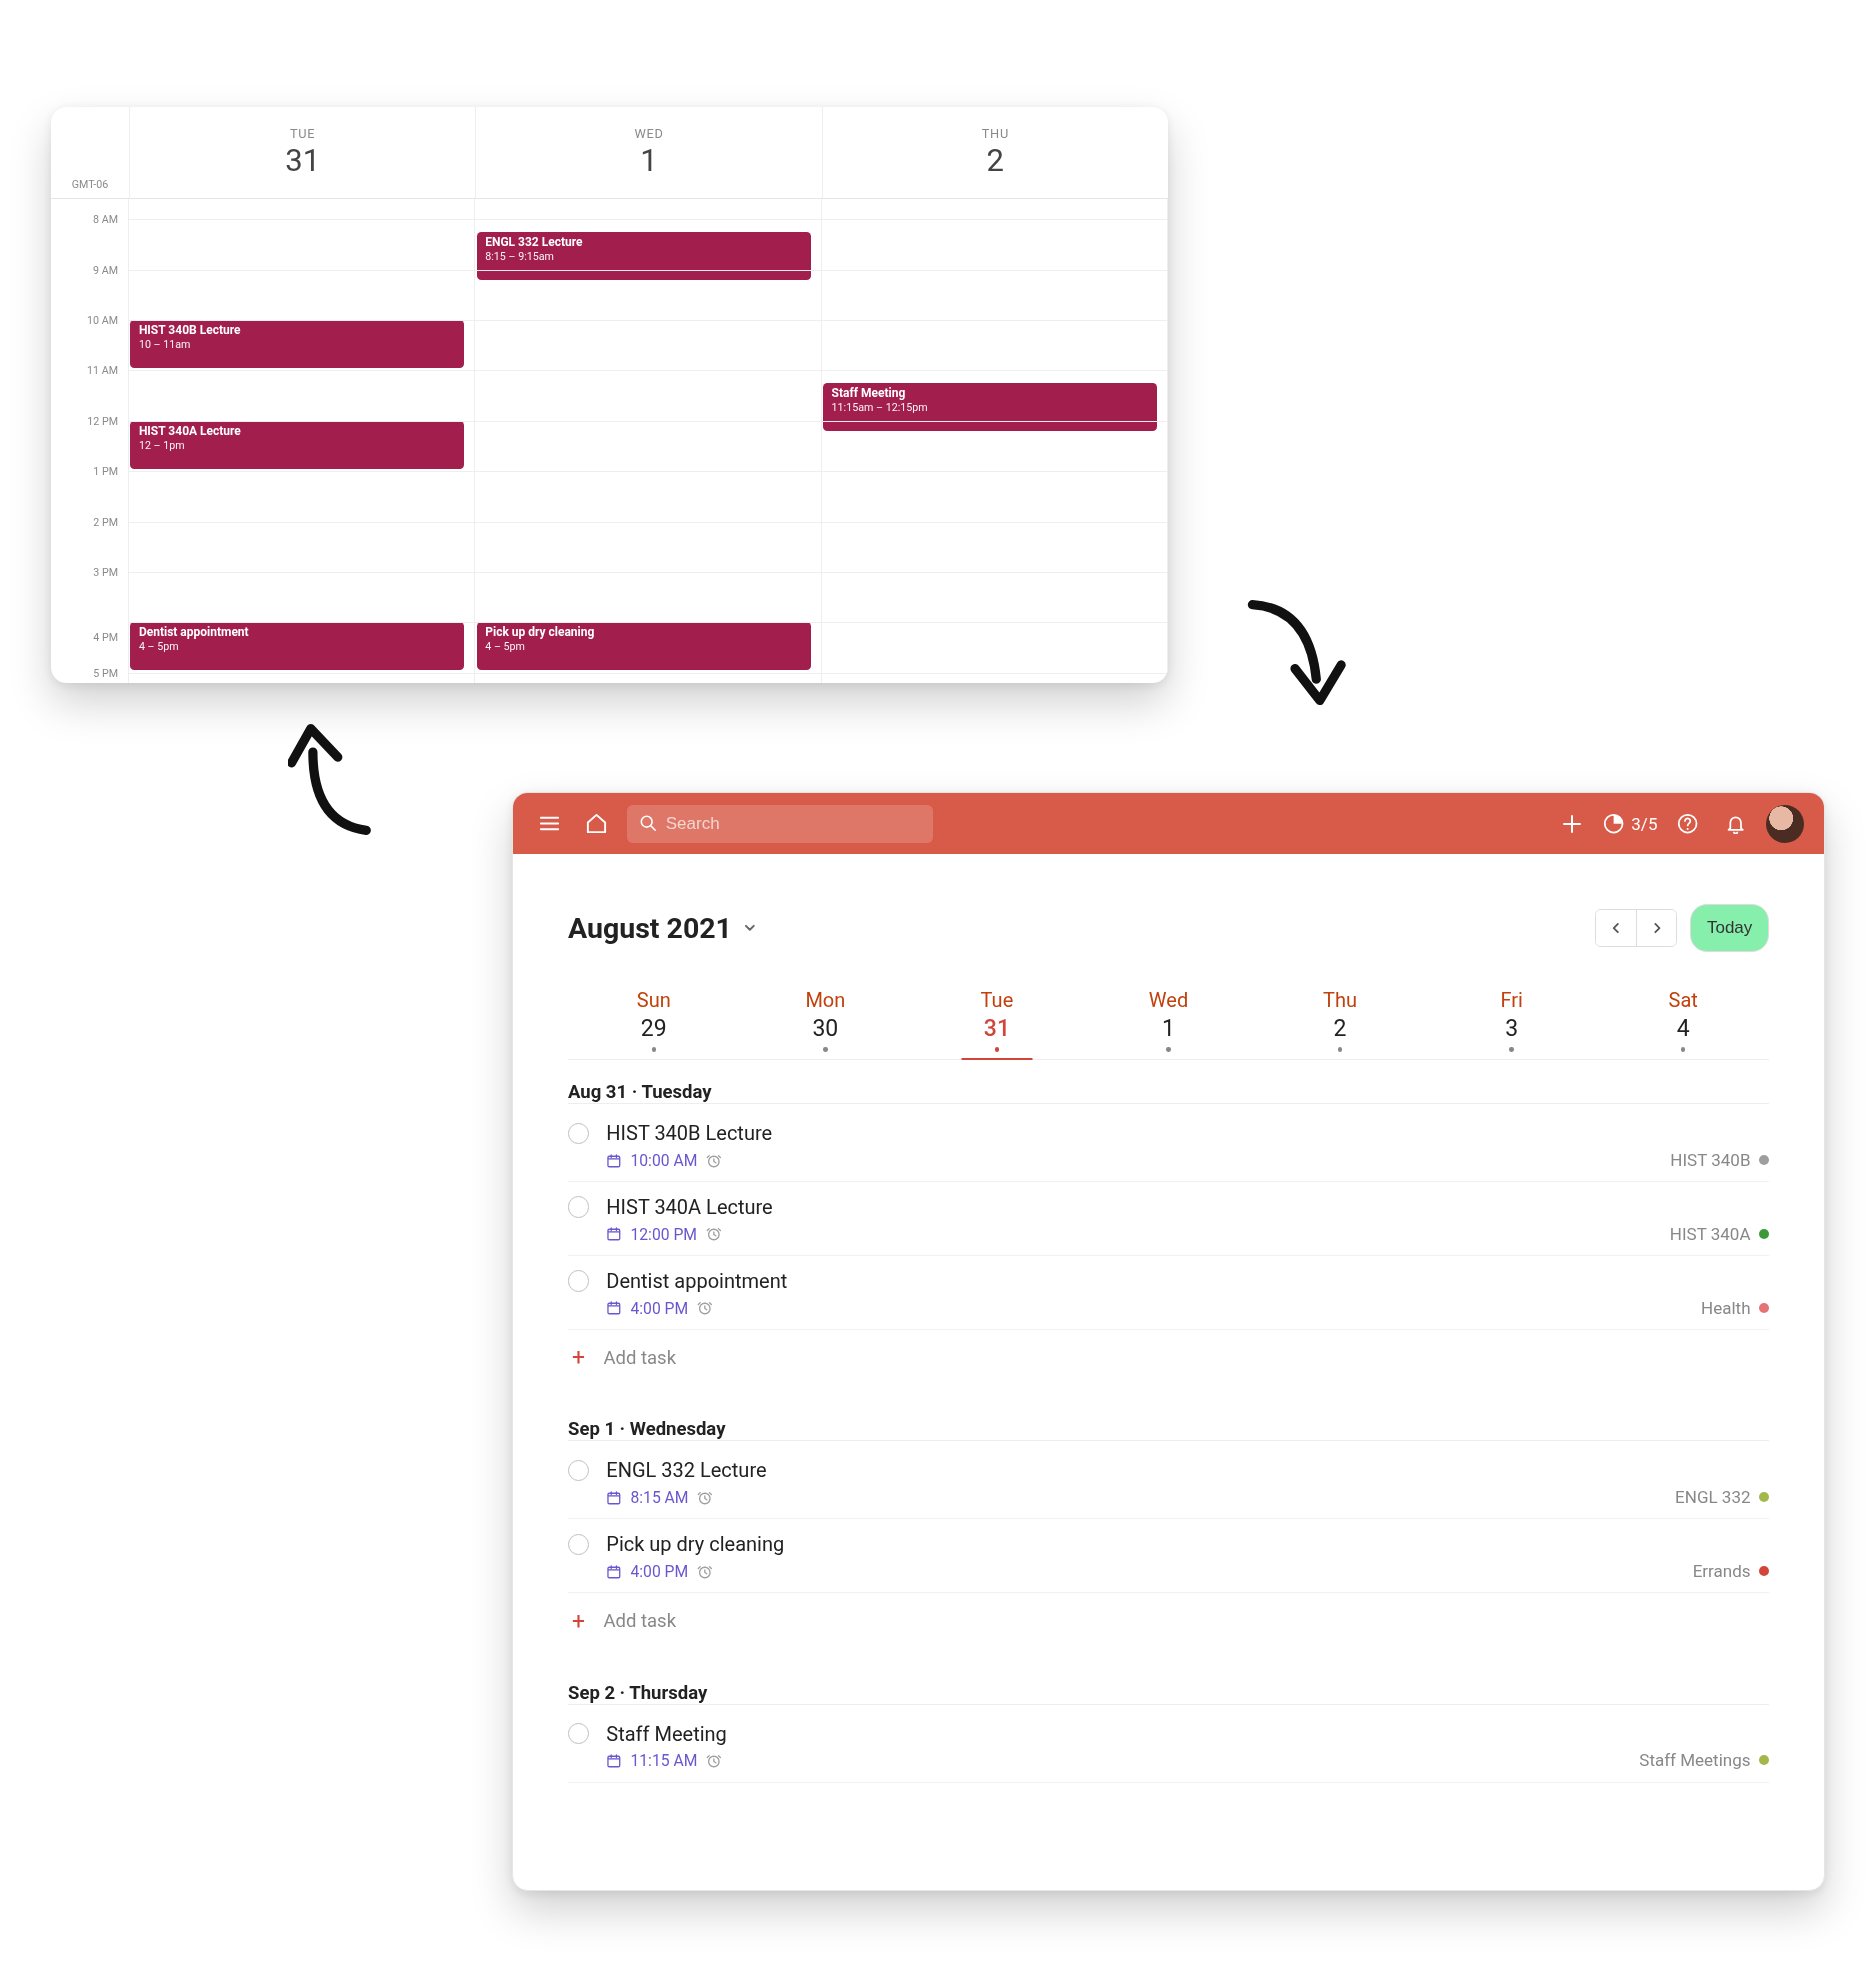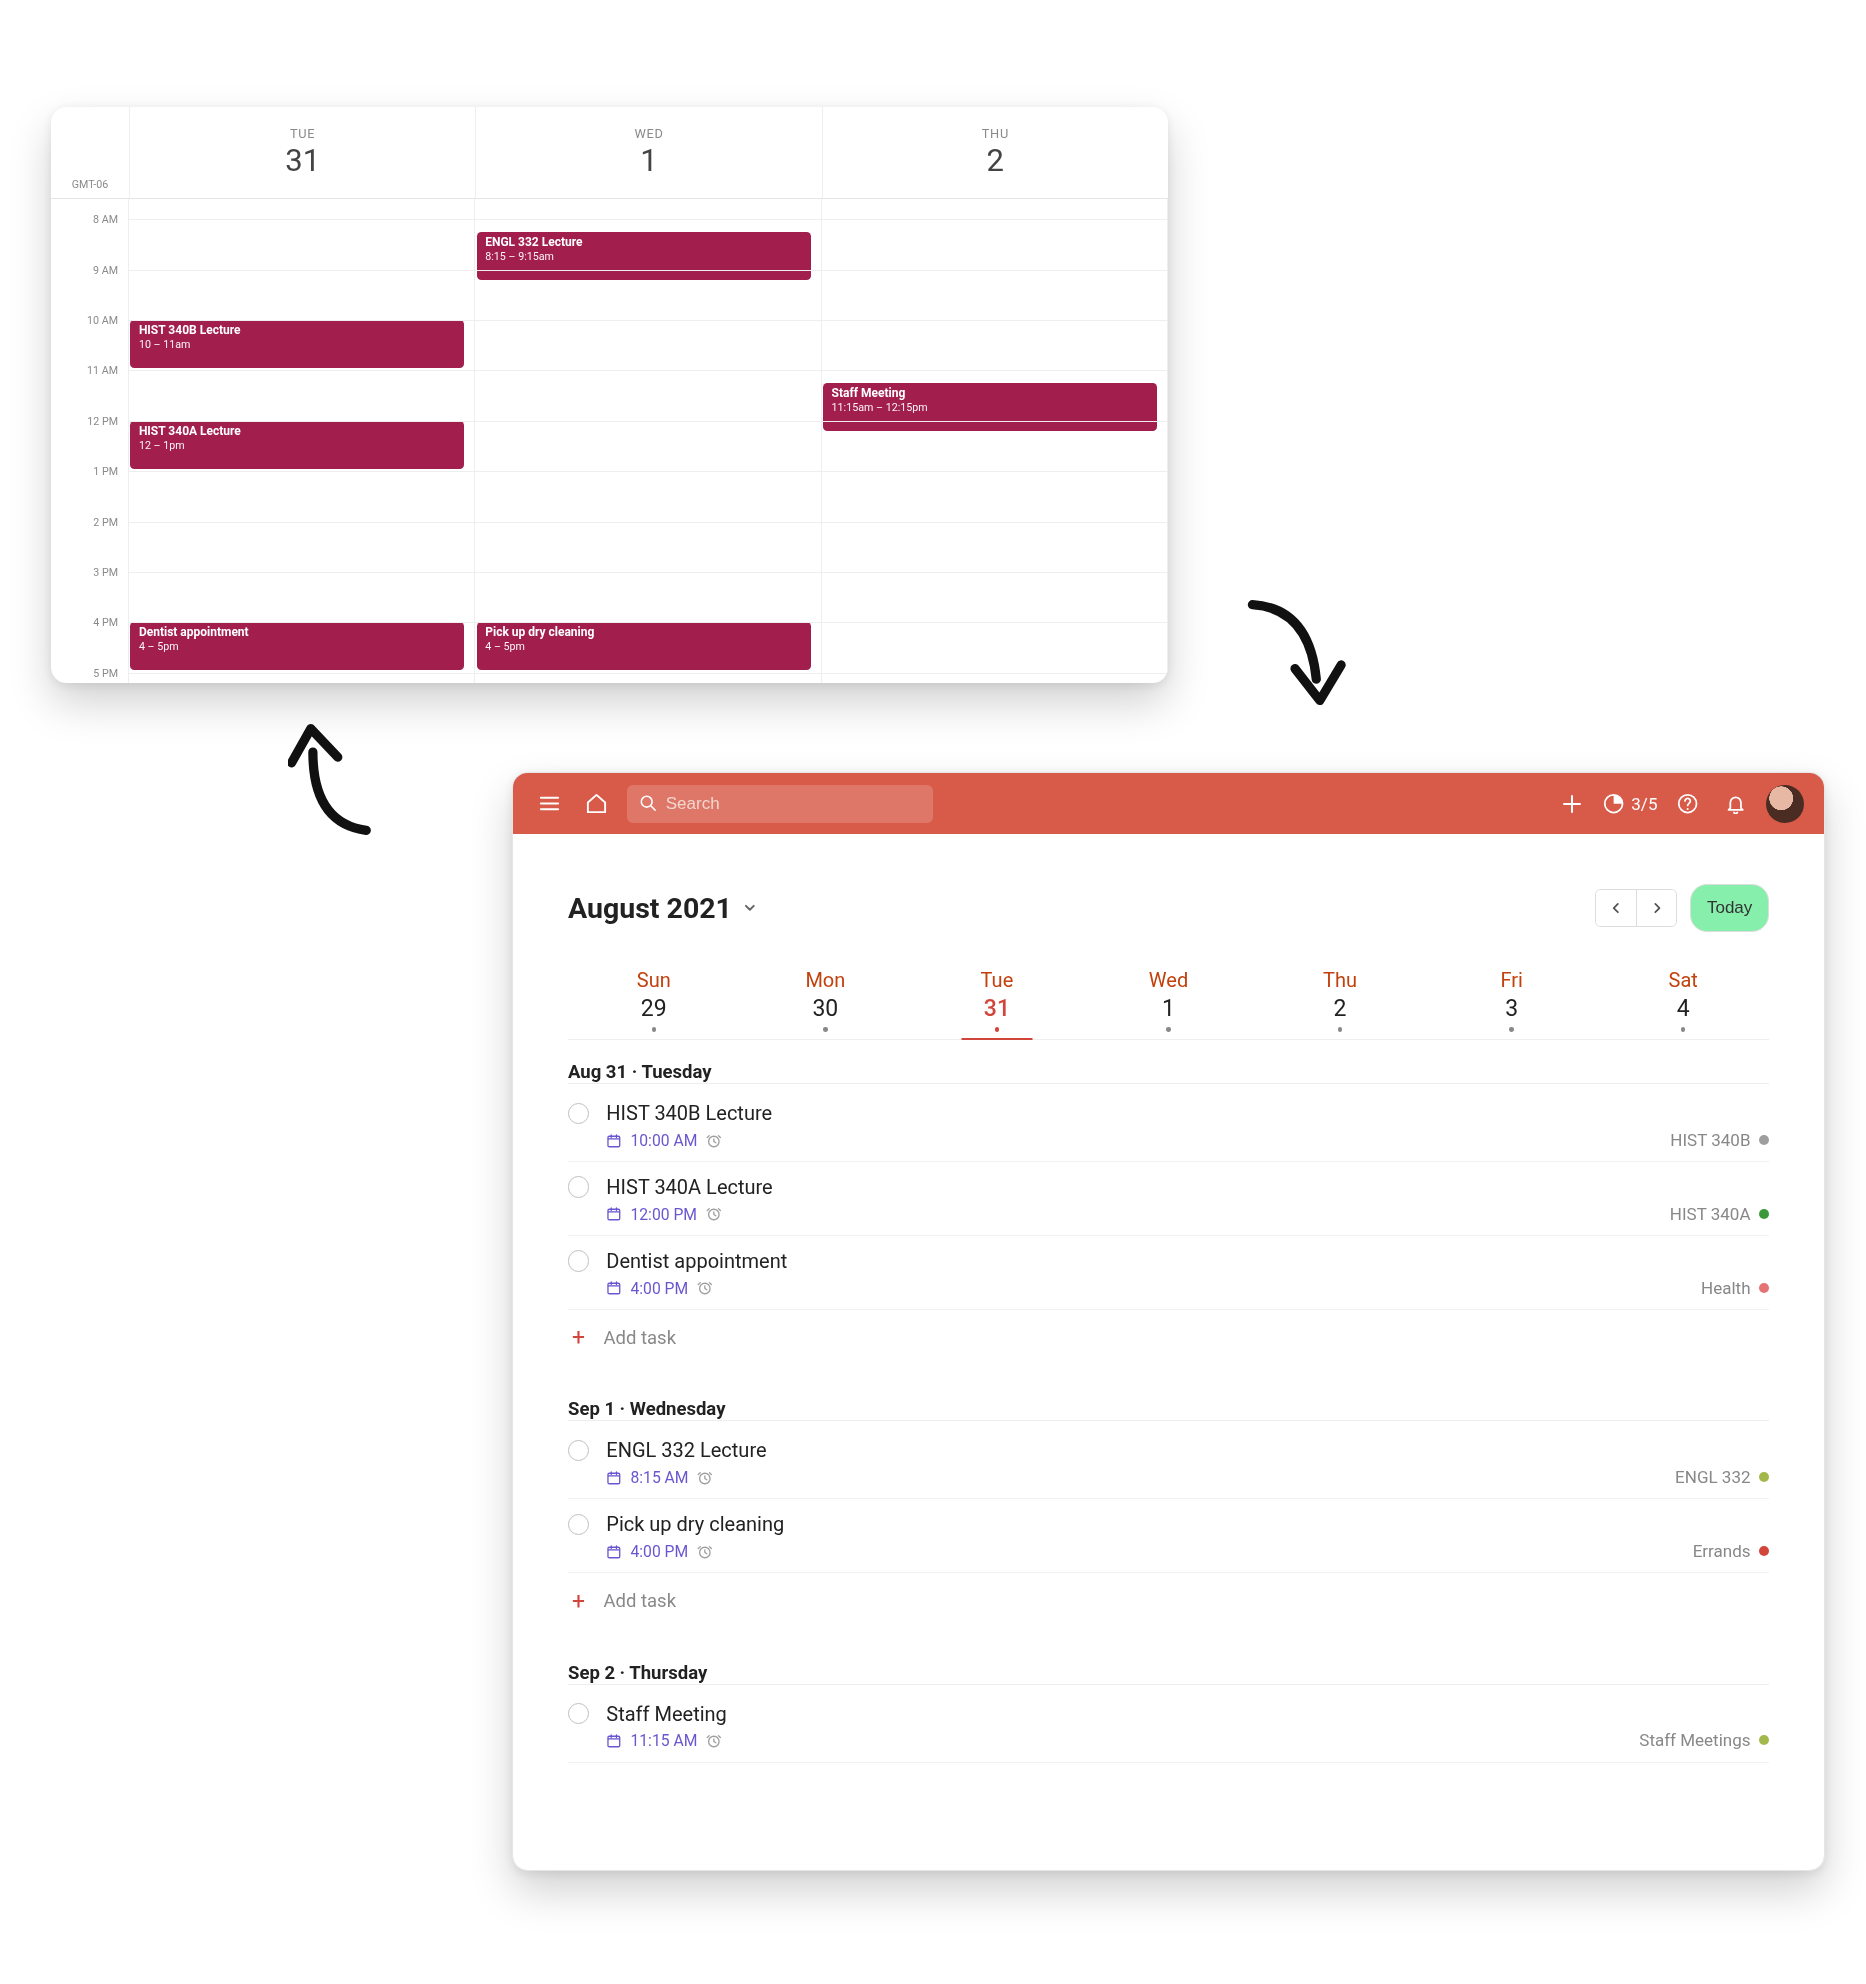--- a/index.html
+++ b/index.html
@@ -109,21 +109,21 @@
     left: 288px;
     top: 713px;
     width: 96px;
     height: 128px;
   }
 
   
   .td {
     position: absolute;
     left: 512px;
-    top: 772px;
+    top: 792px;
     width: 1313px;
     height: 1099px;
     background: #fff;
     border: 0.7px solid #e6e6e6;
     border-radius: 15.7px;
     box-shadow: 0 20px 43px rgba(0,0,0,0.18), 0 2.8px 10px rgba(0,0,0,0.08);
     overflow: hidden;
     display: flex;
     flex-direction: column;
   }
@@ -334,21 +334,21 @@
   <div class="gcal-body">
     <div class="gcal-times" id="gcal-times">
         <div style="top: 20px;">8 AM</div>
         <div style="top: 71px;">9 AM</div>
         <div style="top: 121px;">10 AM</div>
         <div style="top: 171px;">11 AM</div>
         <div style="top: 222px;">12 PM</div>
         <div style="top: 272px;">1 PM</div>
         <div style="top: 323px;">2 PM</div>
         <div style="top: 373px;">3 PM</div>
-        <div style="top: 423px;">4 PM</div>
+        <div style="top: 438px;">4 PM</div>
         <div style="top: 474px;">5 PM</div>
       </div>
     <div class="gcal-col" id="gcal-col-0">
         <div class="gcal-event" style="top: 121px; height: 48px; left: 1.4px; right: 10px;"><b>HIST 340B Lecture</b><span>10 – 11am</span></div>
         <div class="gcal-event" style="top: 222px; height: 48px; left: 1.4px; right: 10px;"><b>HIST 340A Lecture</b><span>12 – 1pm</span></div>
         <div class="gcal-event" style="top: 423px; height: 48px; left: 1.4px; right: 10px;"><b>Dentist appointment</b><span>4 – 5pm</span></div>
       </div>
     <div class="gcal-col" id="gcal-col-1">
         <div class="gcal-event" style="top: 33px; height: 48px; left: 1.4px; right: 10px;"><b>ENGL 332 Lecture</b><span>8:15 – 9:15am</span></div>
         <div class="gcal-event" style="top: 423px; height: 48px; left: 1.4px; right: 10px;"><b>Pick up dry cleaning</b><span>4 – 5pm</span></div>

